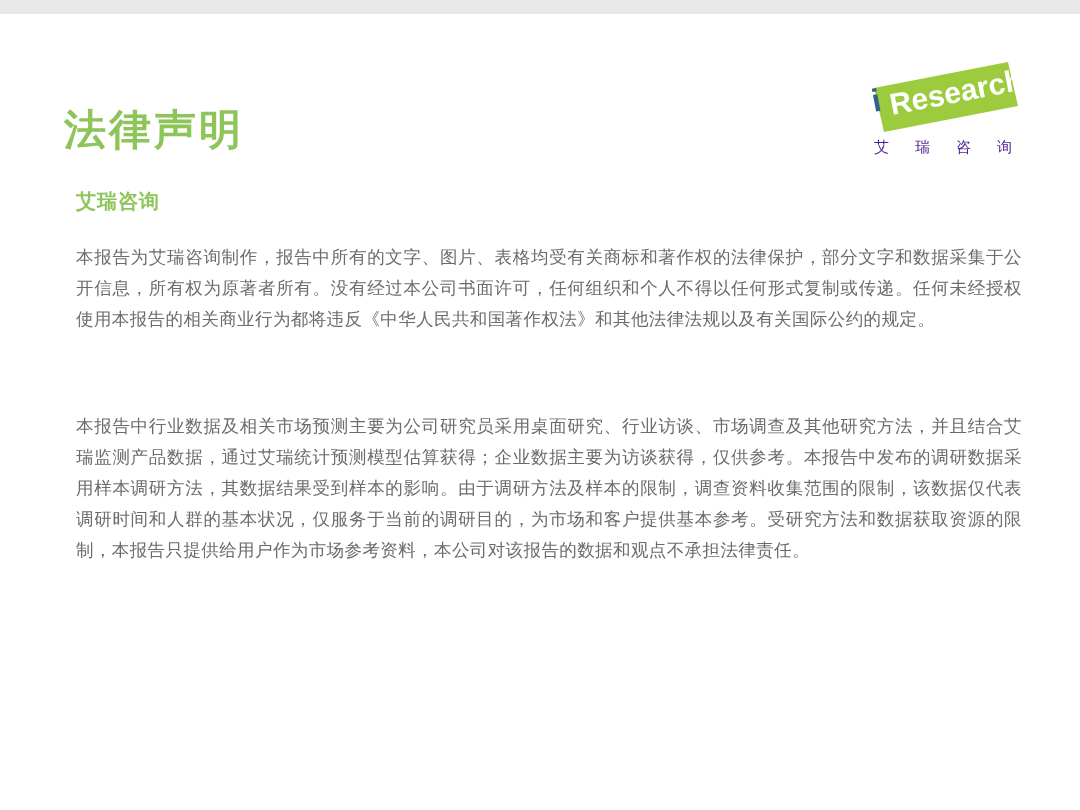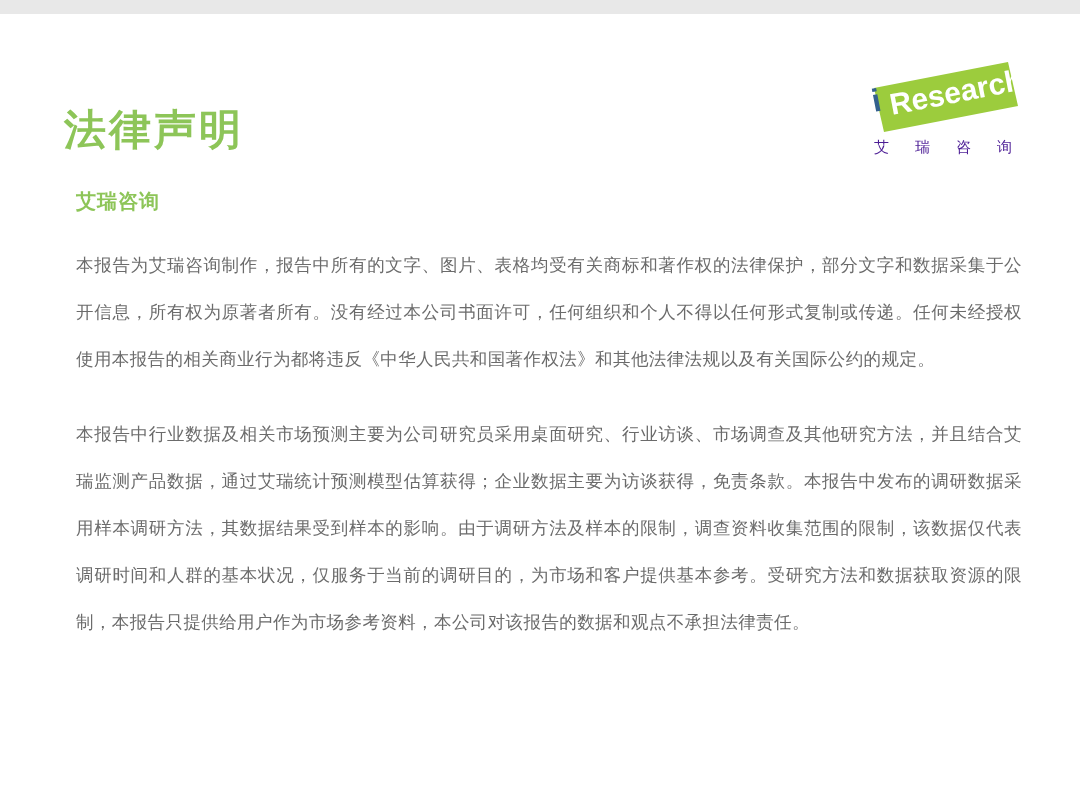--- a/index.html
+++ b/index.html
@@ -28,21 +28,21 @@
   }
   
   .content { position:absolute; left:76px; width:946px; }
   .sec-heading {
     font-size:20px; font-weight:700;
     color:#8dc558; letter-spacing:1px;
     margin:0;
   }
   .sec-body {
     margin:0;
-    font-size:17.5px; line-height:47px;
+    font-size:17.5px; line-height:31px;
     color:#6b6b6b;
     text-align:justify;
     letter-spacing:0.4px;
     font-family:Liberation Serif, serif;
   }
   .sec-copyright { top:174px; }
   .copyright-body { margin-top:27px; }
   .sec-disclaimer { top:370px; }
   .disclaimer-body { margin-top:27px; }
   
@@ -75,18 +75,18 @@
     </svg>
     <div class="logo-cn">艾瑞咨询</div>
   </div>
 
   <div class="content sec-copyright" style="position:absolute;">
     <h2 class="sec-heading">艾瑞咨询</h2>
     <p class="sec-body copyright-body">本报告为艾瑞咨询制作，报告中所有的文字、图片、表格均受有关商标和著作权的法律保护，部分文字和数据采集于公开信息，所有权为原著者所有。没有经过本公司书面许可，任何组织和个人不得以任何形式复制或传递。任何未经授权使用本报告的相关商业行为都将违反《中华人民共和国著作权法》和其他法律法规以及有关国际公约的规定。</p>
   </div>
 
   <div class="content sec-disclaimer" style="position:absolute;">
-    <p class="sec-body disclaimer-body">本报告中行业数据及相关市场预测主要为公司研究员采用桌面研究、行业访谈、市场调查及其他研究方法，并且结合艾瑞监测产品数据，通过艾瑞统计预测模型估算获得；企业数据主要为访谈获得，免责条款。本报告中发布的调研数据采用样本调研方法，其数据结果受到样本的影响。由于调研方法及样本的限制，调查资料收集范围的限制，该数据仅代表调研时间和人群的基本状况，仅服务于当前的调研目的，为市场和客户提供基本参考。受研究方法和数据获取资源的限制，本报告只提供给用户作为市场参考资料，本公司对该报告的数据和观点不承担法律责任。</p>
+    <p class="sec-body disclaimer-body">本报告中行业数据及相关市场预测主要为公司研究员采用桌面研究、行业访谈、市场调查及其他研究方法，并且结合艾瑞监测产品数据，通过艾瑞统计预测模型估算获得；企业数据主要为访谈获得，仅供参考。本报告中发布的调研数据采用样本调研方法，其数据结果受到样本的影响。由于调研方法及样本的限制，调查资料收集范围的限制，该数据仅代表调研时间和人群的基本状况，仅服务于当前的调研目的，为市场和客户提供基本参考。受研究方法和数据获取资源的限制，本报告只提供给用户作为市场参考资料，本公司对该报告的数据和观点不承担法律责任。</p>
   </div>
 
 
 
 </div>
 
 </body></html>

